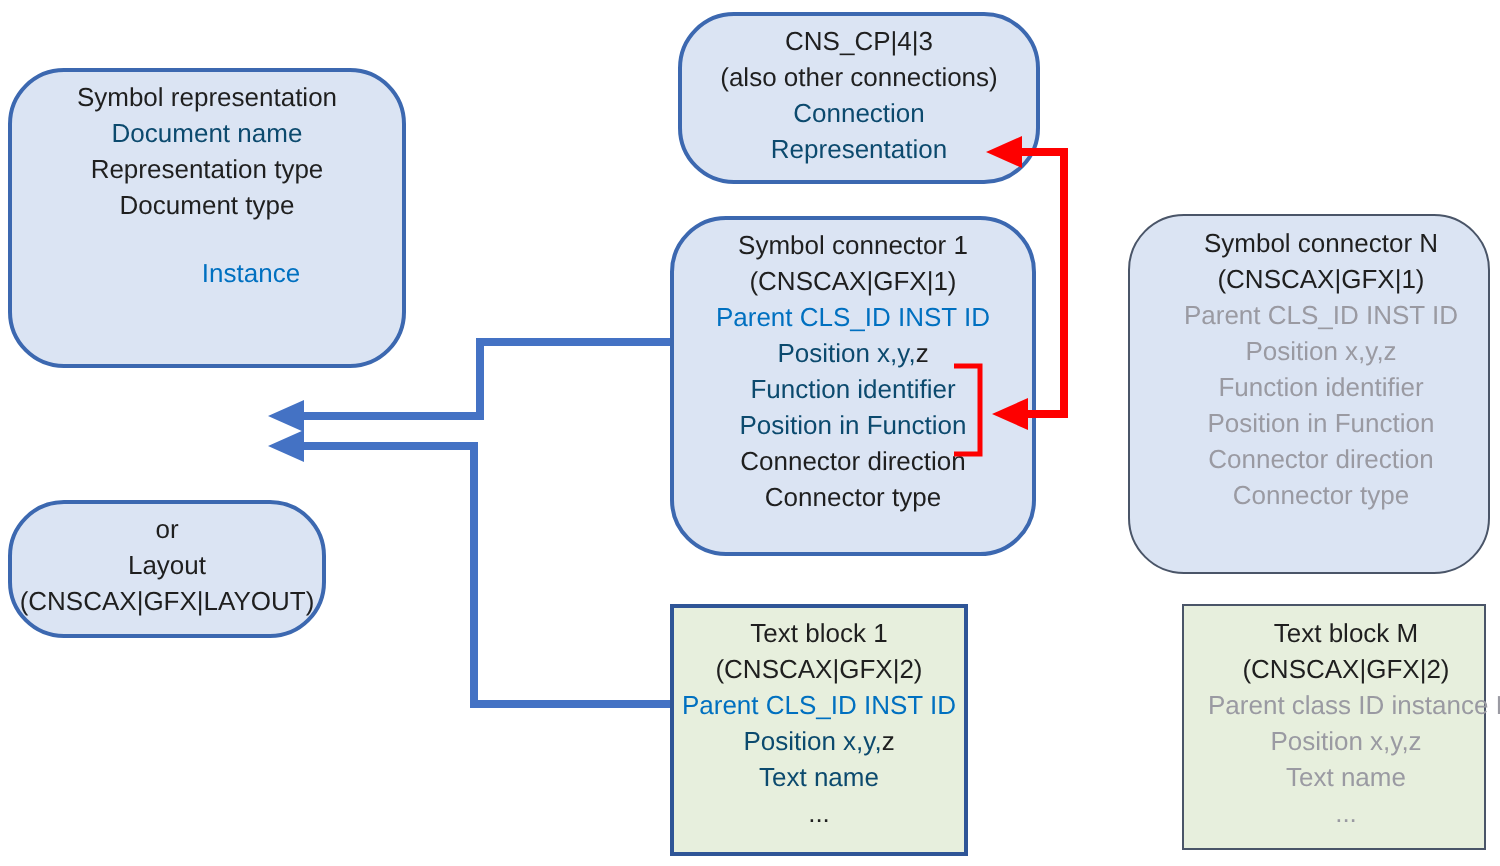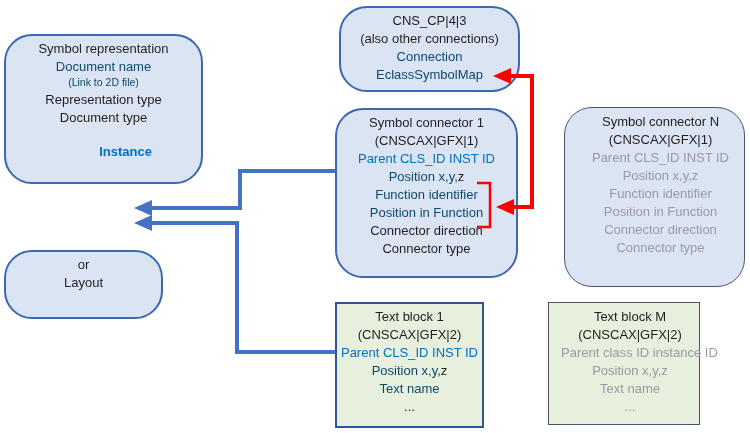--- a/index.html
+++ b/index.html
@@ -9,47 +9,47 @@
   .fill-blue{background:#dbe4f3;border-radius:28px;}
   .fill-green{background:#e7efdd;}
   .bd-blue{border:2px solid #3c68b0;}
   .bd-navy{border:2px solid #2f5597;}
   .bd-thin{border:1.5px solid #4a5568;padding-left:12px;}
   .ln{height:18px;line-height:18px;font-size:13px;color:#1f1f1f;white-space:nowrap;}
   .sm{height:15px;line-height:13px;font-size:10.5px;}
   .t-red{color:#0c4a6e;text-align:center;}
   .t-blue{color:#0070c0;}
   .t-gray{color:#9a9aa2;}
-  .t-bold{font-weight:bold;margin-left:44px;}
+  .t-bold{font-weight:normal;margin-left:44px;}
   svg.overlay{position:absolute;left:0;top:0;z-index:5;pointer-events:none;}
 </style>
 </head>
 <body>
 
 <div class="canvas">
 
   <div class="box fill-blue bd-blue" style="left:4px;top:34px;width:199px;height:150px;padding-top:4px;">
     <div class="ln">Symbol representation</div>
     <div class="ln t-red">Document name</div>
-    <div class="ln sm t-red">(Link to 2D file)</div>
     <div class="ln">Representation type</div>
     <div class="ln">Document type</div>
     <div class="ln t-blue t-bold" style="margin-top:16px;">Instance</div>
   </div>
 
   <div class="box fill-blue bd-blue" style="left:4px;top:250px;width:159px;height:69px;padding-top:4px;">
     <div class="ln">or</div>
     <div class="ln">Layout</div>
+    <div class="ln">(CNSCAX|GFX|LAYOUT)</div>
   </div>
 
   <div class="box fill-blue bd-blue" style="left:339px;top:6px;width:181px;height:86px;padding-top:4px;">
     <div class="ln">CNS_CP|4|3</div>
     <div class="ln">(also other connections)</div>
     <div class="ln t-red">Connection</div>
-    <div class="ln t-red">EclassSymbolMap</div>
+    <div class="ln t-red">Representation</div>
   </div>
 
   <div class="box fill-blue bd-blue" style="left:335px;top:108px;width:183px;height:170px;padding-top:4px;">
     <div class="ln">Symbol connector 1</div>
     <div class="ln">(CNSCAX|GFX|1)</div>
     <div class="ln t-blue">Parent CLS_ID INST ID</div>
     <div class="ln"><span class="t-red">Position x,y,</span><span>z</span></div>
     <div class="ln t-red">Function identifier</div>
     <div class="ln t-red">Position in Function</div>
     <div class="ln">Connector direction</div>
@@ -69,21 +69,21 @@
 
   <div class="box fill-green bd-navy" style="left:335px;top:302px;width:149px;height:126px;padding-top:4px;">
     <div class="ln">Text block 1</div>
     <div class="ln">(CNSCAX|GFX|2)</div>
     <div class="ln t-blue">Parent CLS_ID INST ID</div>
     <div class="ln"><span class="t-red">Position x,y,</span><span>z</span></div>
     <div class="ln t-red">Text name</div>
     <div class="ln">...</div>
   </div>
 
-  <div class="box fill-green bd-thin" style="left:548px;top:302px;width:152px;height:123px;padding-top:5px;">
+  <div class="box fill-green bd-thin" style="left:591px;top:302px;width:152px;height:123px;padding-top:5px;">
     <div class="ln">Text block M</div>
     <div class="ln">(CNSCAX|GFX|2)</div>
     <div class="ln t-gray">Parent class ID instance ID</div>
     <div class="ln t-gray">Position x,y,z</div>
     <div class="ln t-gray">Text name</div>
     <div class="ln t-gray">...</div>
   </div>
 
   <svg class="overlay" width="750" height="433" viewBox="0 0 750 433">
 

